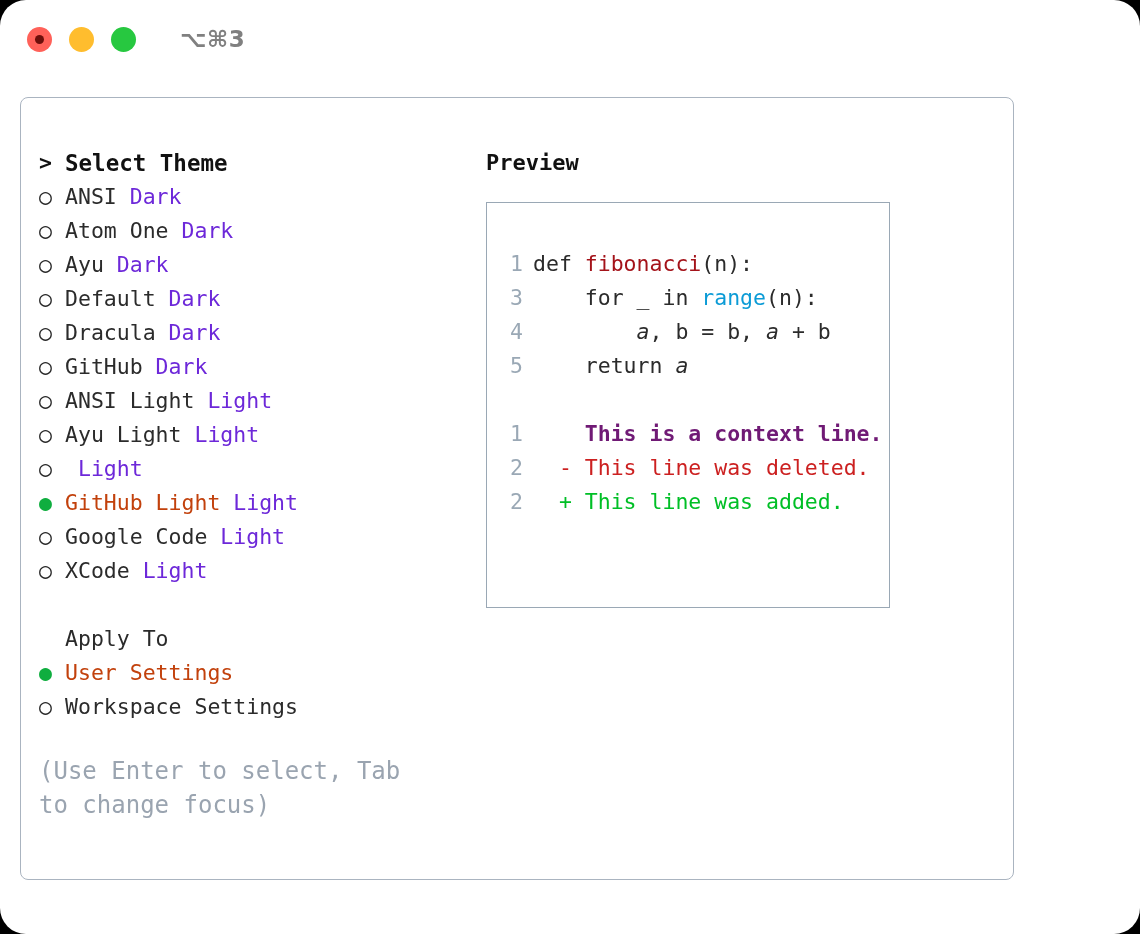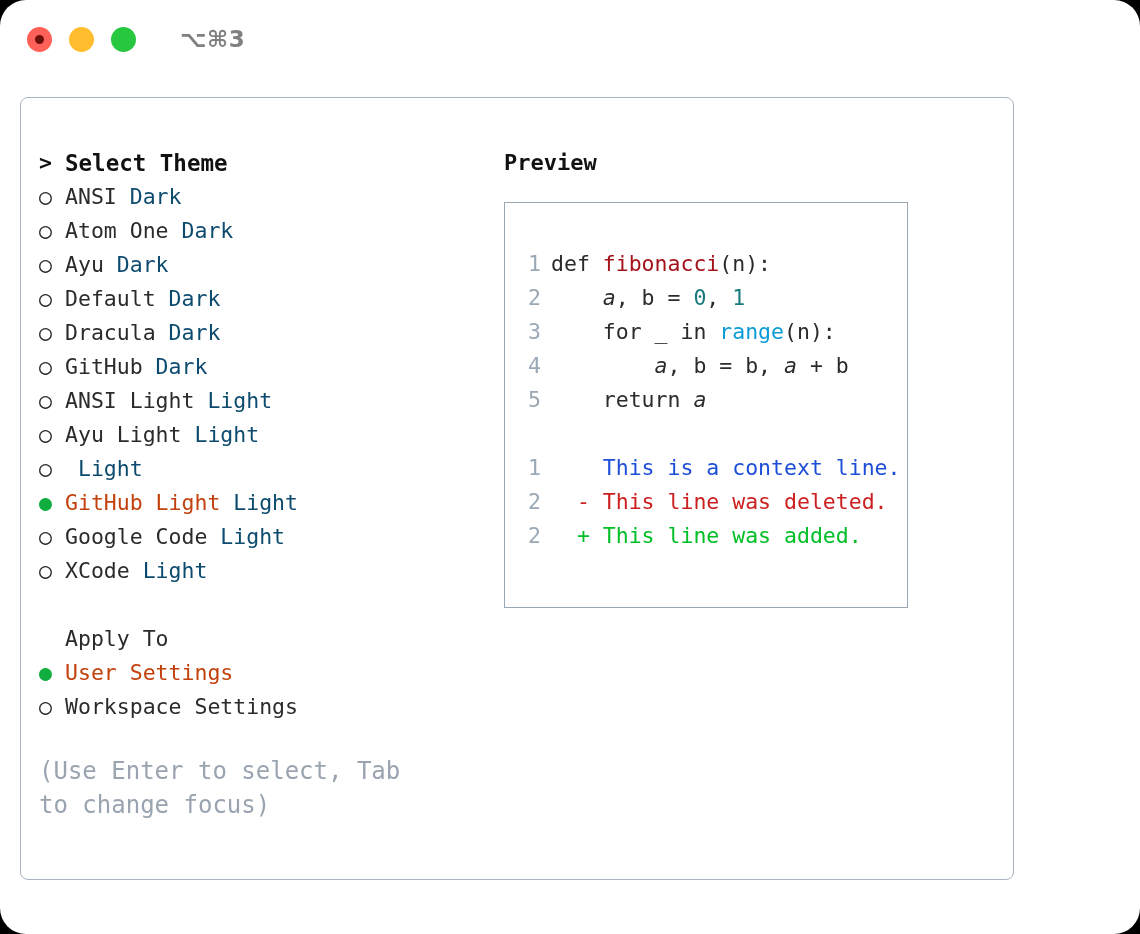--- a/index.html
+++ b/index.html
@@ -115,21 +115,21 @@
   .marker.blank { color: transparent; }
 
   .row.header {
     font-weight: 700;
     color: #111;
     font-size: 22.5px;
   }
   .row.header .marker { font-weight: 700; color: #111; }
 
   .label-main { color: #2b2b2b; }
-  .label-tag  { color: #0c4a6e; }
+  .label-tag  { color: #6d28d9; }
 
   .row.selected .label-main { color: #c2410c; }
   .row.selected .marker { color: #0fae3f; }
 
   .section-gap { height: 34px; }
 
   .apply-header {
     height: 34px;
     display: flex;
     align-items: flex-end;
@@ -142,21 +142,21 @@
     margin-top: 30px;
     font-size: 24px;
     line-height: 34px;
     color: #9aa4b0;
     width: 400px;
   }
 
   
   .right-col {
     position: absolute;
-    left: 483px;
+    left: 465px;
     top: 48px;
     width: 490px;
   }
   .preview-title {
     font-size: 22px;
     font-weight: 700;
     color: #111;
     line-height: 34px;
     margin-bottom: 22px;
   }
@@ -181,21 +181,21 @@
     color: #9aa8b5;
     margin-right: 10px;
   }
   .kw     { color: #2b2b2b; }
   .fn     { color: #a4131a; }
   .num    { color: #18797b; }
   .builtin{ color: #0b9bd6; margin-top: 24px; }
   .var    { font-style: italic; color: #2b2b2b; }
   .blank-line { height: 34px; }
 
-  .diff-ctx { color: #1d4ed8; }
+  .diff-ctx { color: #701a75; font-weight: bold; }
   .diff-del { color: #cc2020; }
   .diff-add { color: #00bf26; }
 </style>
 </head>
 <body>
 
 <div class="window">
 
   <div class="titlebar">
     <div class="lights">
@@ -245,21 +245,20 @@
           </div>
 
         <div class="hint">(Use Enter to select, Tab to change focus)</div>
       </div>
 
       <div class="right-col">
         <div class="preview-title">Preview</div>
         <div class="preview-box">
           <div id="code-block">
               <div class="code-line"><span class="lineno">1</span><span class="kw">def </span><span class="fn">fibonacci</span><span class="kw">(n):</span></div>
-              <div class="code-line"><span class="lineno">2</span><span class="kw">    </span><span class="var">a</span><span class="kw">, b = </span><span class="num">0</span><span class="kw">, </span><span class="num">1</span></div>
               <div class="code-line"><span class="lineno">3</span><span class="kw">    for _ in </span><span class="builtin">range</span><span class="kw">(n):</span></div>
               <div class="code-line"><span class="lineno">4</span><span class="kw">        </span><span class="var">a</span><span class="kw">, b = b, </span><span class="var">a</span><span class="kw"> + b</span></div>
               <div class="code-line"><span class="lineno">5</span><span class="kw">    return </span><span class="var">a</span></div>
             </div>
           <div class="blank-line"></div>
           <div id="diff-block">
               <div class="code-line"><span class="lineno">1</span><span class="diff-ctx">   </span><span class="diff-ctx"> This is a context line.</span></div>
               <div class="code-line"><span class="lineno">2</span><span class="diff-del">  -</span><span class="diff-del"> This line was deleted.</span></div>
               <div class="code-line"><span class="lineno">2</span><span class="diff-add">  +</span><span class="diff-add"> This line was added.</span></div>
             </div>

